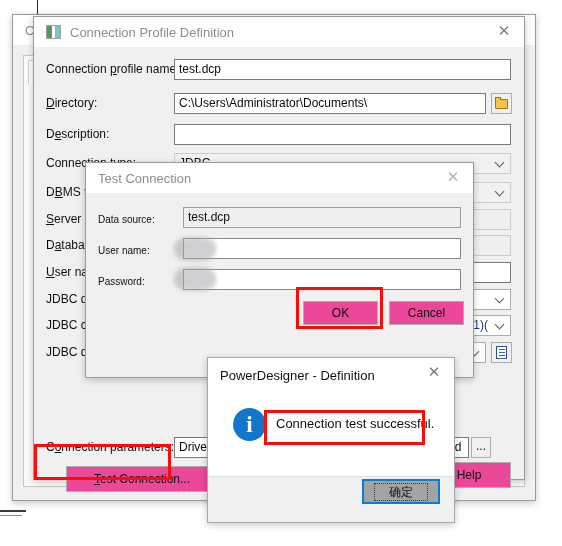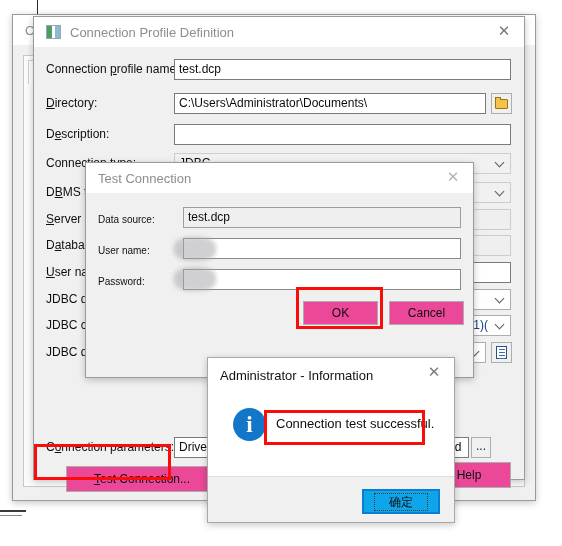--- a/index.html
+++ b/index.html
@@ -333,24 +333,24 @@
   }
   #info-msg {
     position: absolute;
     left: 68px; top: 24px;
     font-size: 13px;
     color: #0e0e0e;
     white-space: nowrap;
   }
   #ok-cn {
     position: absolute;
-    right: 14px; bottom: 8px;
+    right: 14px; bottom: 18px;
     width: 78px; height: 25px;
     box-sizing: border-box;
-    background: #0ea5e9;
+    background: #a3a3a3;
     border: 2px solid #0a7cd4;
     display: flex;
     align-items: center;
     justify-content: center;
     font-size: 12px;
     color: #101010;
   }
   #ok-cn span {
     display: block;
     border: 1px dotted #3a3a3a;
@@ -501,21 +501,21 @@
     <span class="tcl" style="top:113px;">Password:</span>
     <div class="tci" style="top:106px;width:278px;"></div>
     <div class="blurblob" style="left:88px;top:104px;width:42px;height:24px;"></div>
 
     <div class="pushbtn" style="left:217px;top:138px;width:75px;height:24px;">OK</div>
     <div class="pushbtn" style="left:303px;top:138px;width:75px;height:24px;">Cancel</div>
   </div>
 
   <div class="win" id="pdi">
     <div class="win-title dark">
-      <span class="tt">Administrator - Information</span>
+      <span class="tt">PowerDesigner - Definition</span>
       <div class="close-btn">✕</div>
     </div>
     <div id="pdi-body">
       <div id="info-icon">
         <span>i</span>
       </div>
       <div id="info-msg">Connection test successful.</div>
     </div>
     <div id="pdi-foot">
       <div id="ok-cn">

